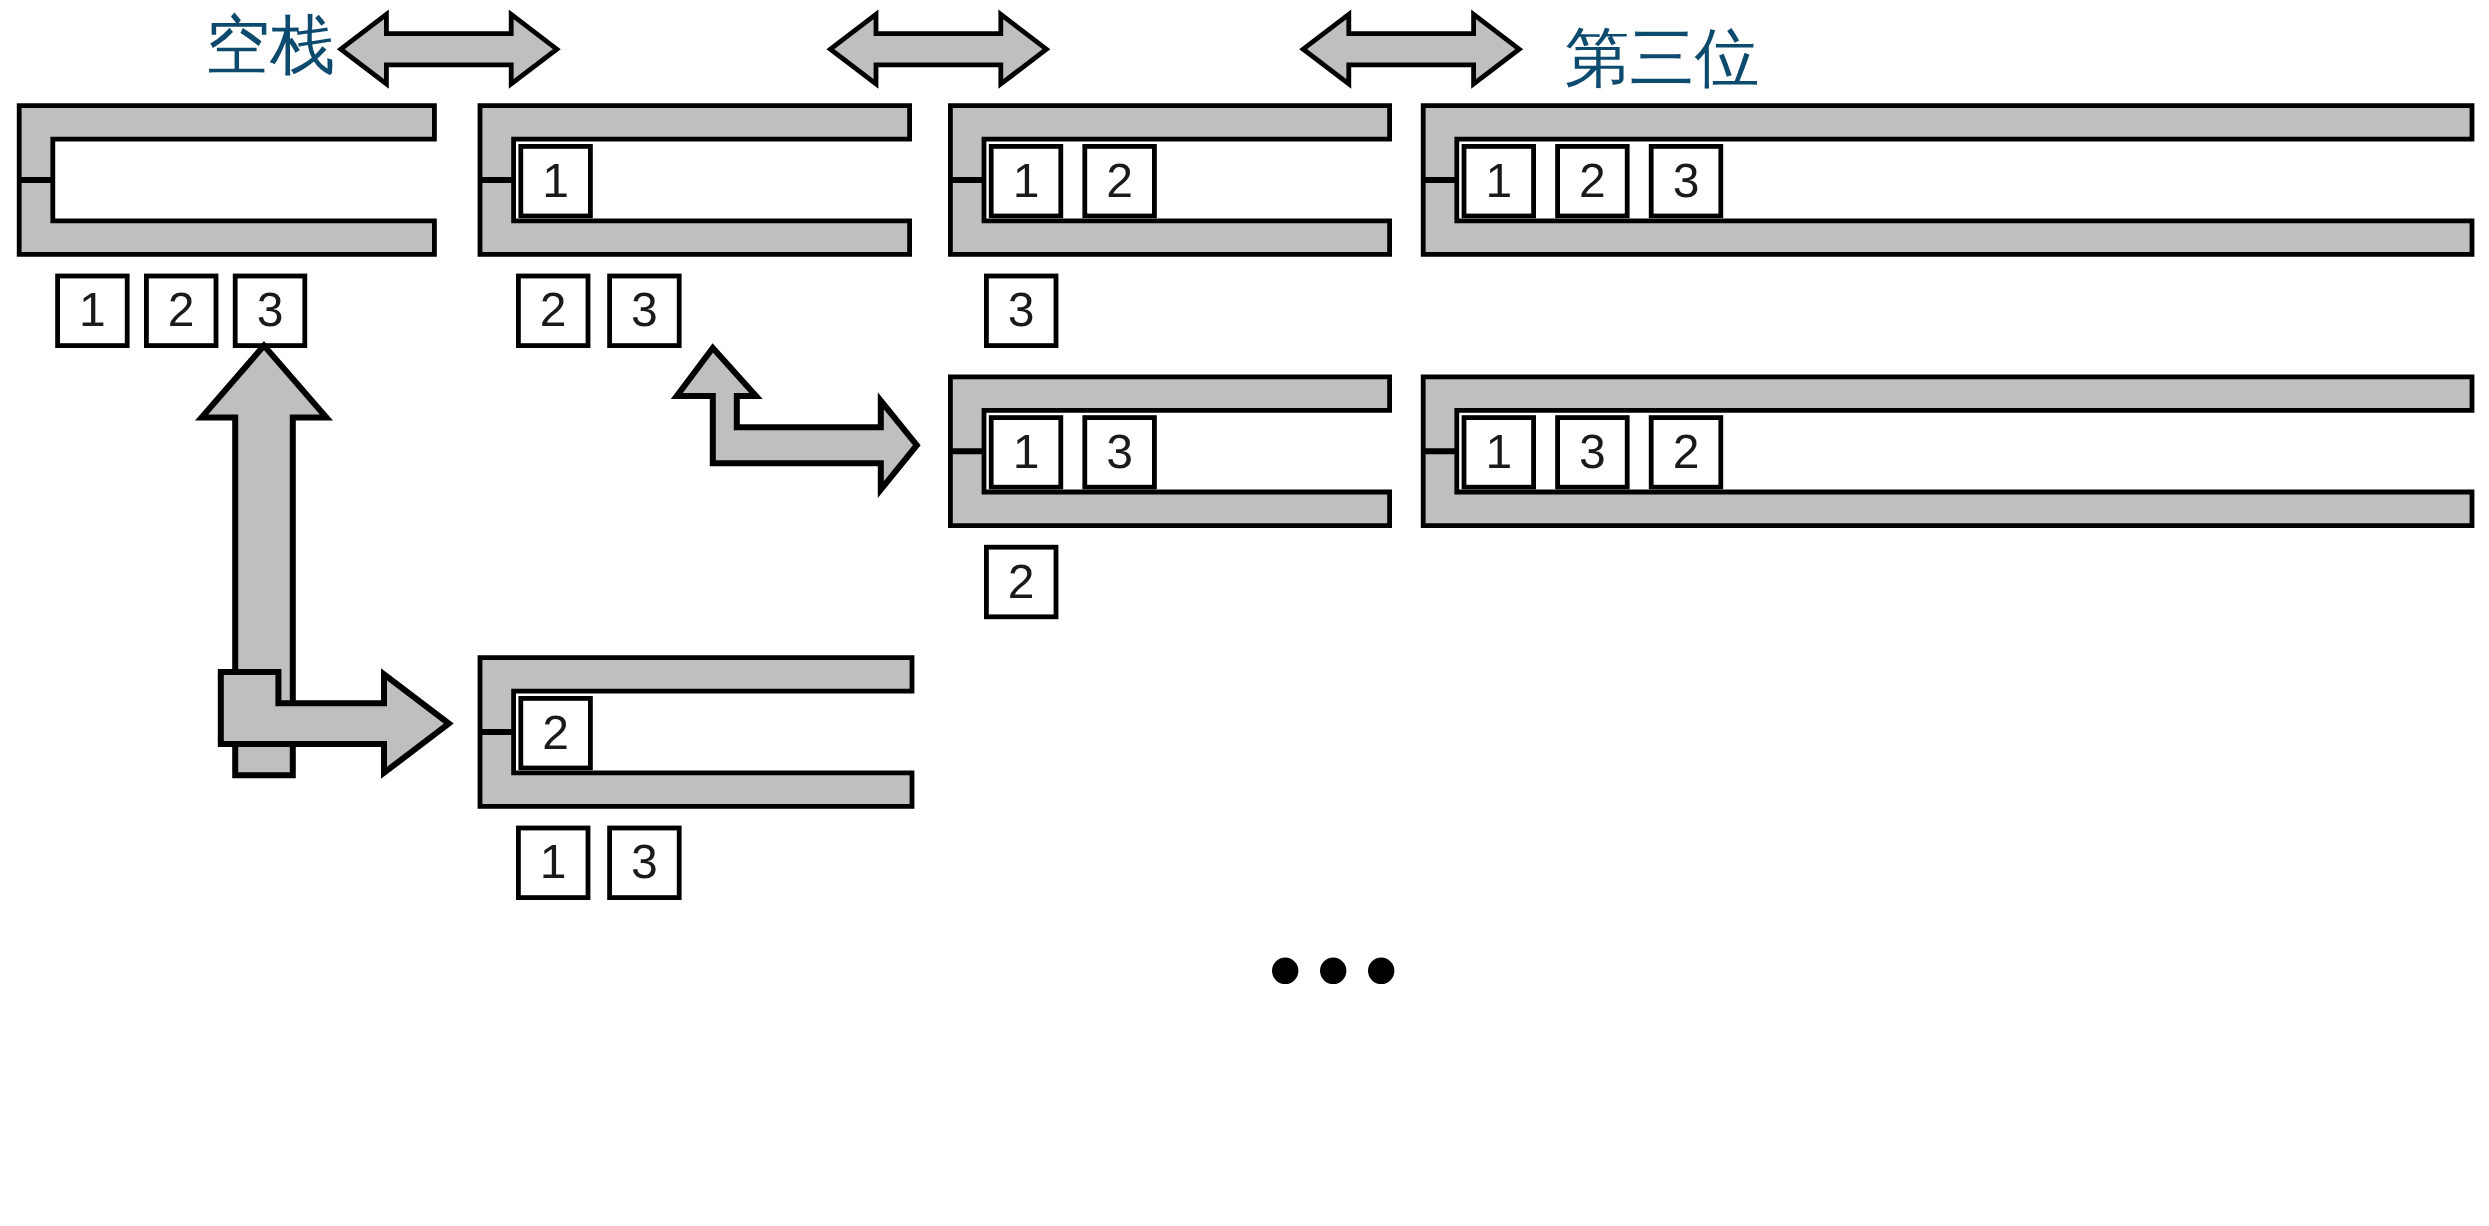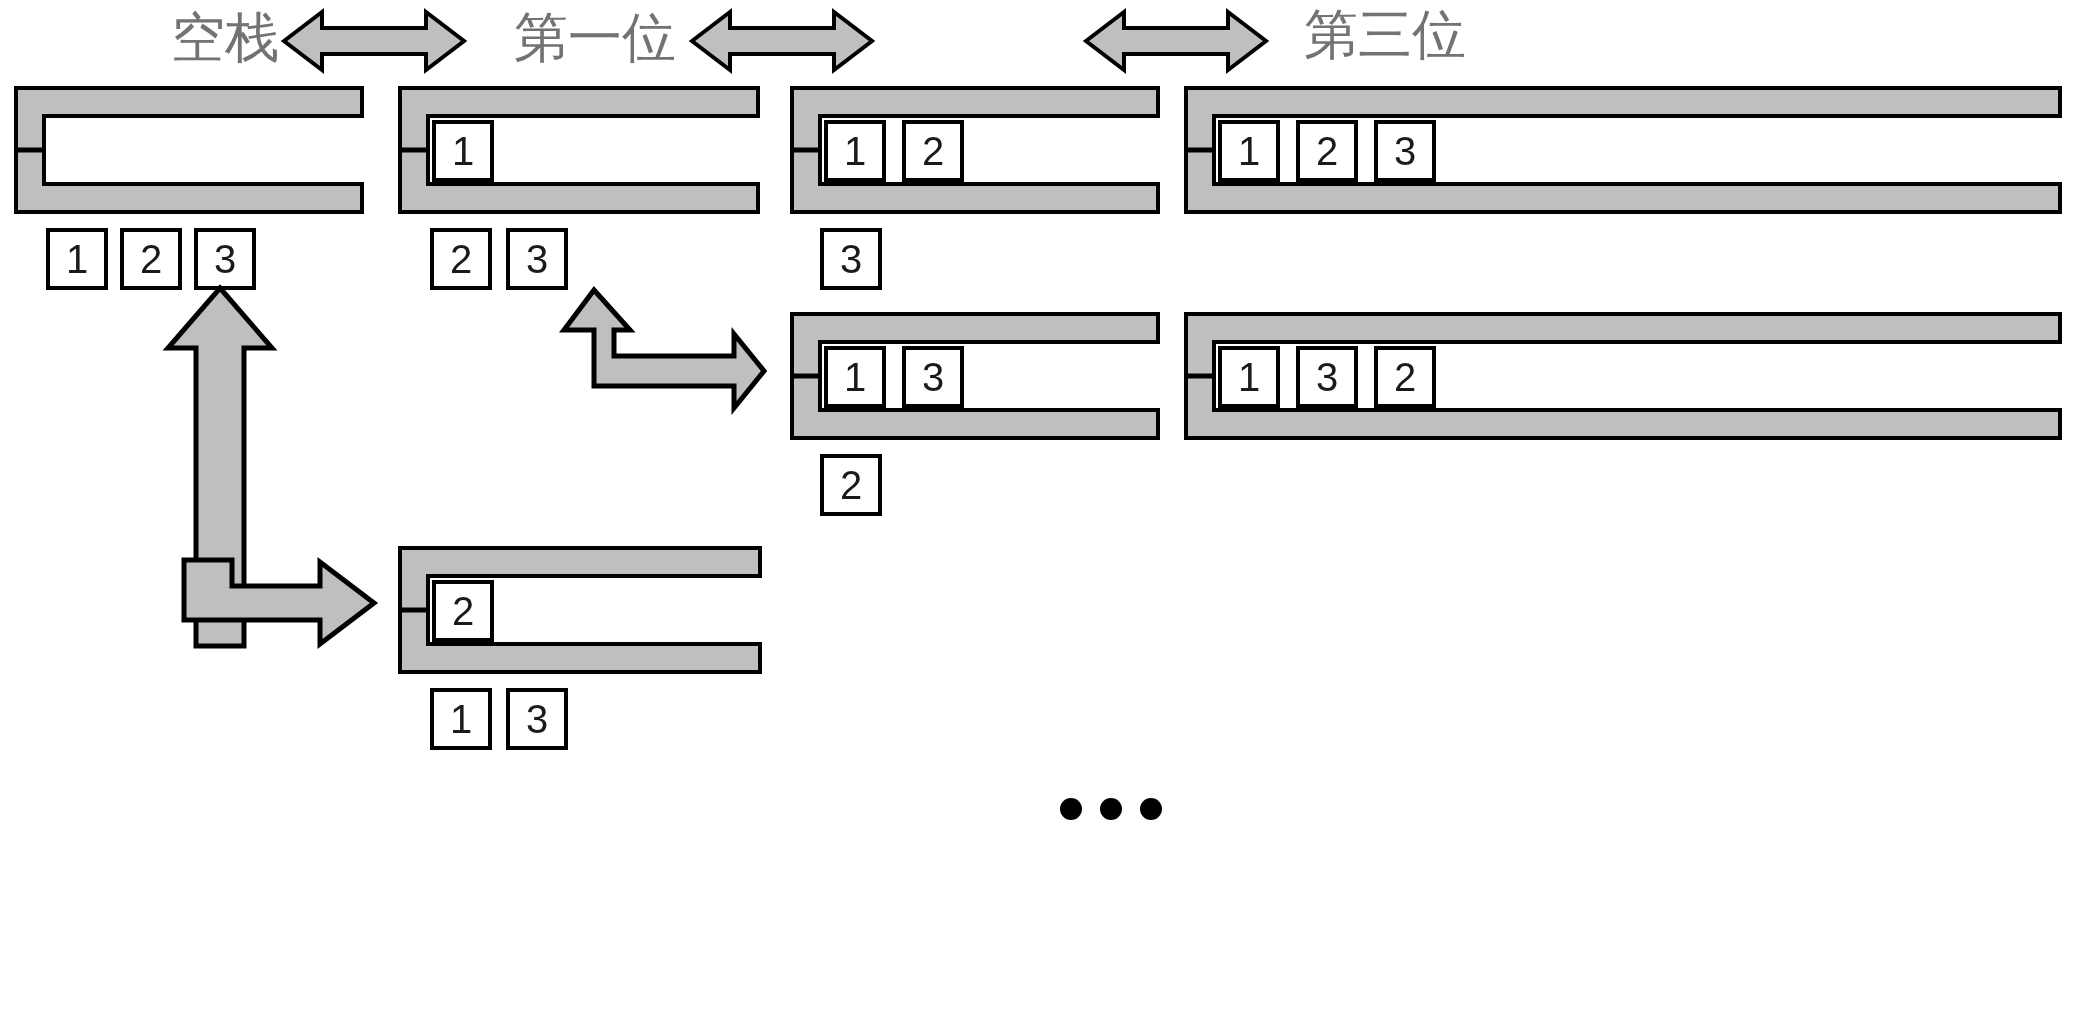--- a/index.html
+++ b/index.html
@@ -15,21 +15,21 @@
     width: 2074px;
     height: 1022px;
     background: #ffffff;
     overflow: hidden;
   }
   .hdr {
     position: absolute;
     font-family: "Liberation Serif", "DejaVu Serif", serif;
     font-size: 54px;
     line-height: 64px;
-    color: #737373;
+    color: #0c4a6e;
     white-space: nowrap;
     text-align: center;
   }
   .arrow-svg {
     position: absolute;
     overflow: visible;
   }
   .stack-svg {
     position: absolute;
     overflow: visible;
@@ -61,24 +61,23 @@
     background: #000000;
   }
 </style>
 </head>
 <body>
 
 <div id="canvas">
 
   <div class="hdr" style="left:110px; top:6px; width:230px;">空栈</div>
 
-  <div class="hdr" style="left:480px; top:6px; width:230px;">第一位</div>
 
 
-  <div class="hdr" style="left:1270px; top:3px; width:230px;">第三位</div>
+  <div class="hdr" style="left:1270px; top:17px; width:230px;">第三位</div>
 
   <svg class="arrow-svg" style="left:284px; top:10px;" width="180" height="62" viewBox="0 0 180 62">
     <polygon points="0,31 38,2 38,18 142,18 142,2 180,31 142,60 142,44 38,44 38,60" fill="#bfbfbf" stroke="#000000" stroke-width="4" stroke-linejoin="miter"></polygon>
   </svg>
 
   <svg class="arrow-svg" style="left:692px; top:10px;" width="180" height="62" viewBox="0 0 180 62">
     <polygon points="0,31 38,2 38,18 142,18 142,2 180,31 142,60 142,44 38,44 38,60" fill="#bfbfbf" stroke="#000000" stroke-width="4" stroke-linejoin="miter"></polygon>
   </svg>
 
   <svg class="arrow-svg" style="left:1086px; top:10px;" width="180" height="62" viewBox="0 0 180 62">

